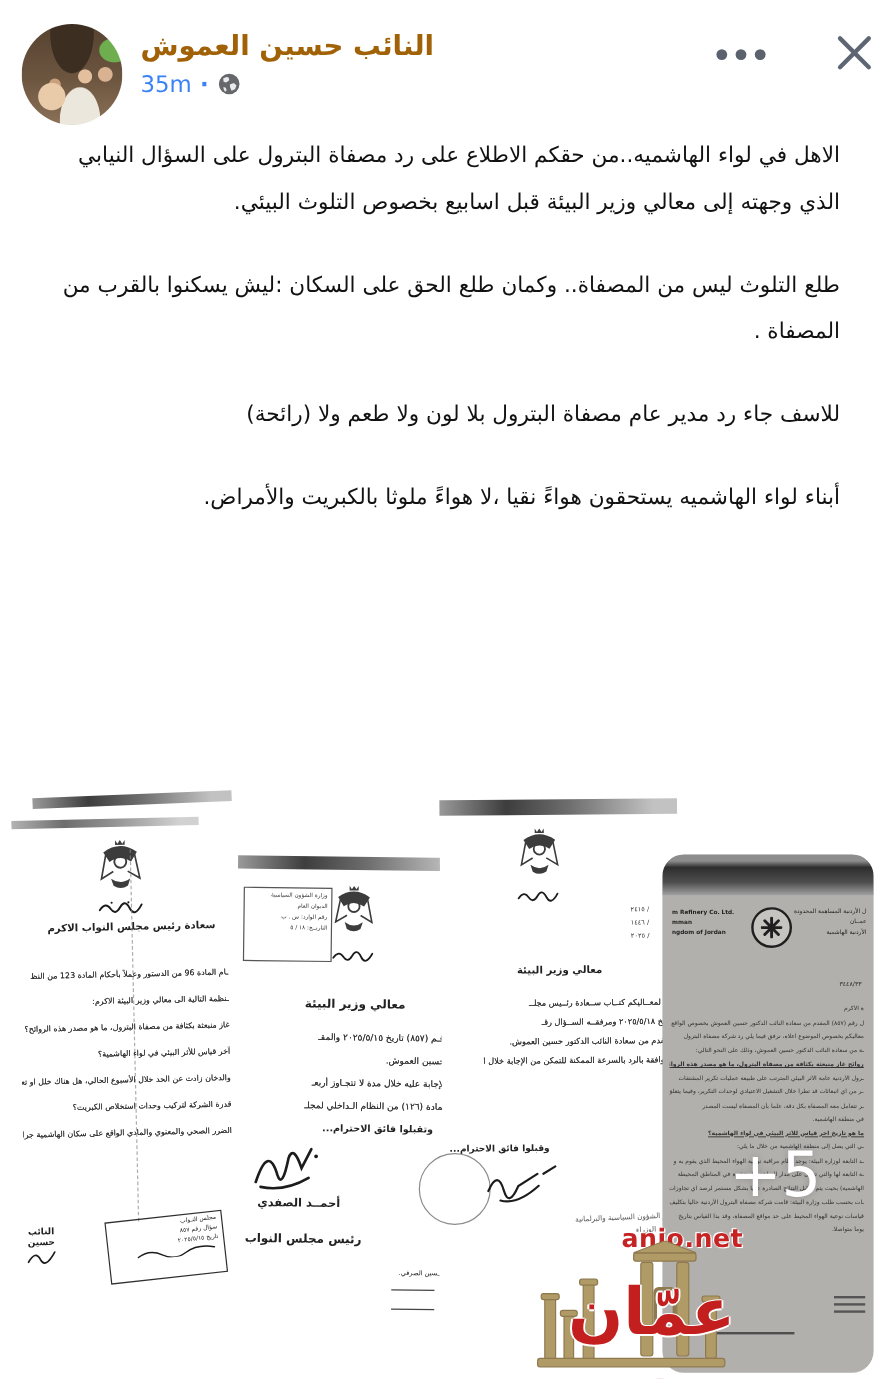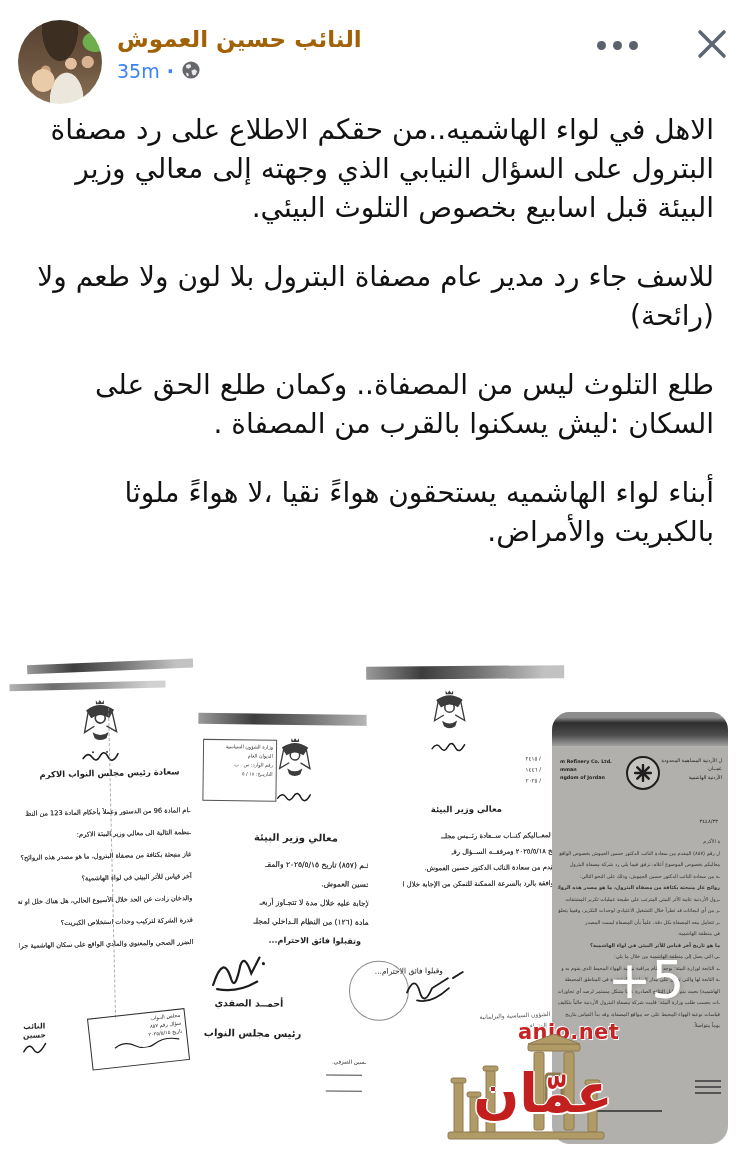--- a/index.html
+++ b/index.html
@@ -23,22 +23,22 @@
   .hdr-sub{position:absolute;left:117px;top:60px;display:flex;align-items:flex-start;gap:7px;
     color:#3b82f6;font-size:19px;}
   .hdr-sub .sep{font-weight:700;}
   .dots{position:absolute;left:588px;top:31px;width:58px;height:28px;display:flex;
     align-items:center;justify-content:center;gap:7px;cursor:pointer;}
   .dots i{width:9px;height:9px;border-radius:50%;background:#5b626e;}
   .closebtn{position:absolute;left:688px;top:20px;width:48px;height:48px;display:flex;
     align-items:center;justify-content:center;cursor:pointer;}
 
   
-  .post{position:absolute;top:110px;left:0;right:0;padding:0 25px;direction:rtl;
-    text-align:right;font-size:28px;line-height:39px;color:#121212;font-weight:500;}
+  .post{position:absolute;top:110px;left:0;right:0;padding:0 39px;direction:rtl;
+    text-align:right;font-size:18px;line-height:39px;color:#121212;font-weight:500;}
   .post p{margin:0 0 30px 0;}
 
   
   .attach{position:absolute;top:656px;left:0;width:739px;height:493px;background:#fff;}
   .doc{position:absolute;background:#fff;color:#222;}
   .band{position:absolute;height:9px;background:linear-gradient(90deg,#9a9a9a,#3d3d3d 28%,#6f6f6f 55%,#c2c2c2 90%);}
   .crest{position:absolute;}
   .rtl{direction:rtl;unicode-bidi:plaintext;text-align:right;}
   .tl{direction:rtl;text-align:right;white-space:nowrap;overflow:hidden;color:#333;
       text-shadow:0 0 .5px #4a4a4a;}
@@ -71,21 +71,21 @@
   .doc2 .foot{position:absolute;right:26px;top:344px;font-size:5.5px;direction:rtl;}
   .doc2 .rule{position:absolute;right:30px;width:36px;border-bottom:1px solid #444;}
 
   
   .doc3{left:368px;top:10px;width:198px;height:430px;transform:rotate(-.5deg);z-index:2;}
   .doc3 .b1{top:0;left:0;right:0;height:13px;}
   .doc3 .refs{position:absolute;right:24px;top:88px;font-size:5.5px;color:#333;text-align:left;line-height:2;}
   .doc3 .salut{position:absolute;top:138px;left:0;right:0;text-align:center;font-weight:700;font-size:8.5px;}
   .doc3 .lines{position:absolute;top:166px;left:2px;right:4px;font-size:6.8px;}
   .doc3 .lines div{margin-bottom:8px;}
-  .doc3 .closing{position:absolute;top:286px;left:6px;font-weight:400;font-size:7.5px;direction:rtl;margin-top:14px;}
+  .doc3 .closing{position:absolute;top:286px;left:6px;font-weight:700;font-size:7.5px;direction:rtl;}
   .stampcircle{position:absolute;left:-20px;top:294px;width:58px;height:58px;border:1.5px solid #777;
     border-radius:50%;opacity:.85;}
   .doc3 .sig{position:absolute;left:34px;top:302px;}
   .doc3 .title{position:absolute;right:4px;top:346px;width:160px;font-size:6px;color:#555;
     direction:rtl;text-align:right;transform:rotate(-2deg);line-height:1.8;}
 
   
   .doc4{left:552px;top:56px;width:176px;height:432px;border-radius:18px;background:#b2b0ad;
     z-index:4;overflow:hidden;}
   .d4top{position:absolute;top:0;left:0;right:0;height:34px;
@@ -140,22 +140,22 @@
       <i></i>
     </div>
   <div class="closebtn">
     <svg width="36" height="36" viewBox="0 0 36 36">
       <path d="M6 6 L30 30 M30 6 L6 30" stroke="#5f6673" stroke-width="3.6" stroke-linecap="round"></path>
     </svg>
   </div>
 
   <div class="post">
     <p>الاهل في لواء الهاشميه..من حقكم الاطلاع على رد مصفاة البترول على السؤال النيابي الذي وجهته إلى معالي وزير البيئة قبل اسابيع بخصوص التلوث البيئي.</p>
+    <p>طلع التلوث ليس من المصفاة.. وكمان طلع الحق على السكان :ليش يسكنوا بالقرب من المصفاة .</p>
     <p>للاسف جاء رد مدير عام مصفاة البترول بلا لون ولا طعم ولا (رائحة)</p>
-    <p>طلع التلوث ليس من المصفاة.. وكمان طلع الحق على السكان :ليش يسكنوا بالقرب من المصفاة .</p>
     <p>أبناء لواء الهاشميه يستحقون هواءً نقيا ،لا هواءً ملوثا بالكبريت والأمراض.</p>
   </div>
 
   <div class="attach">
 
     <div class="doc doc1">
       <div class="band b1"></div>
       <div class="band b2"></div>
       <div class="crest" style="left:72px;top:36px;">
         <svg width="36" height="50" viewBox="0 0 36 50">

